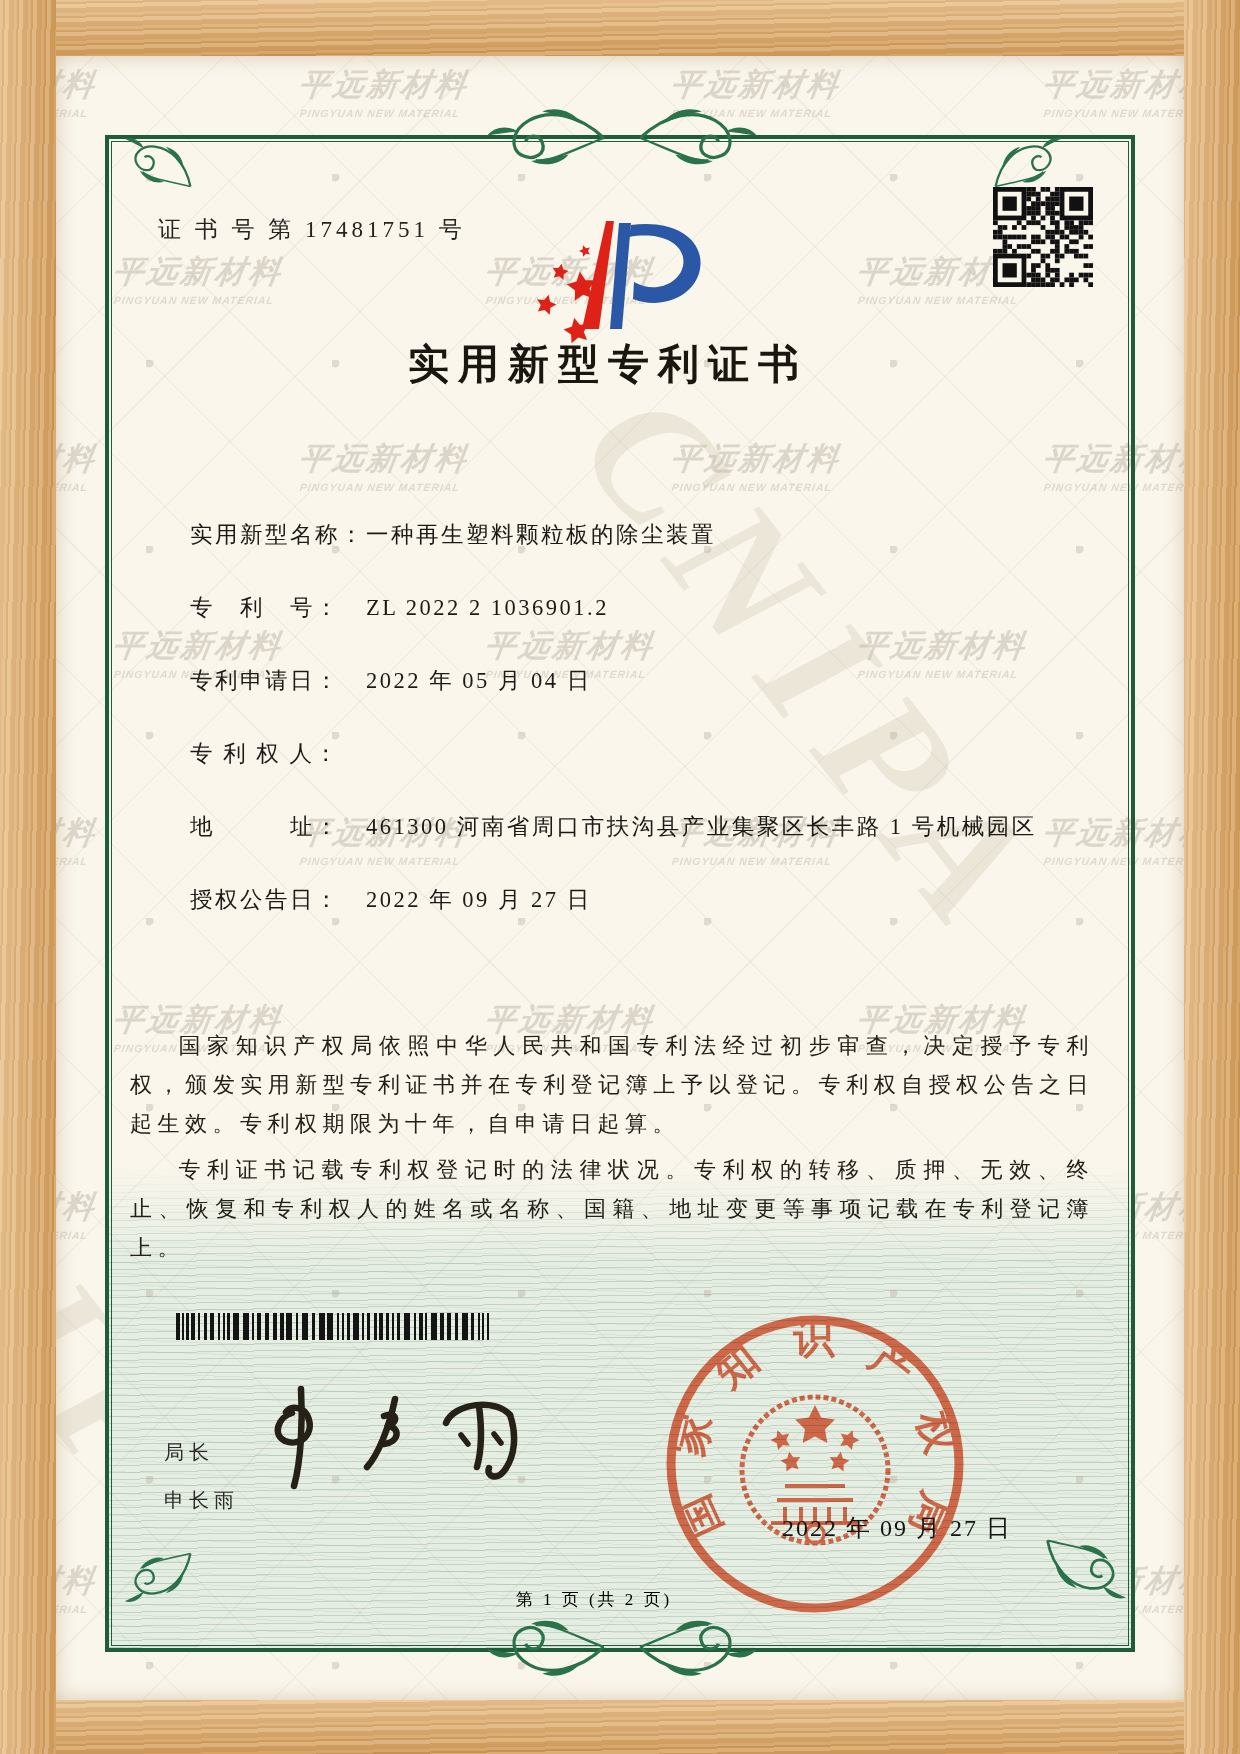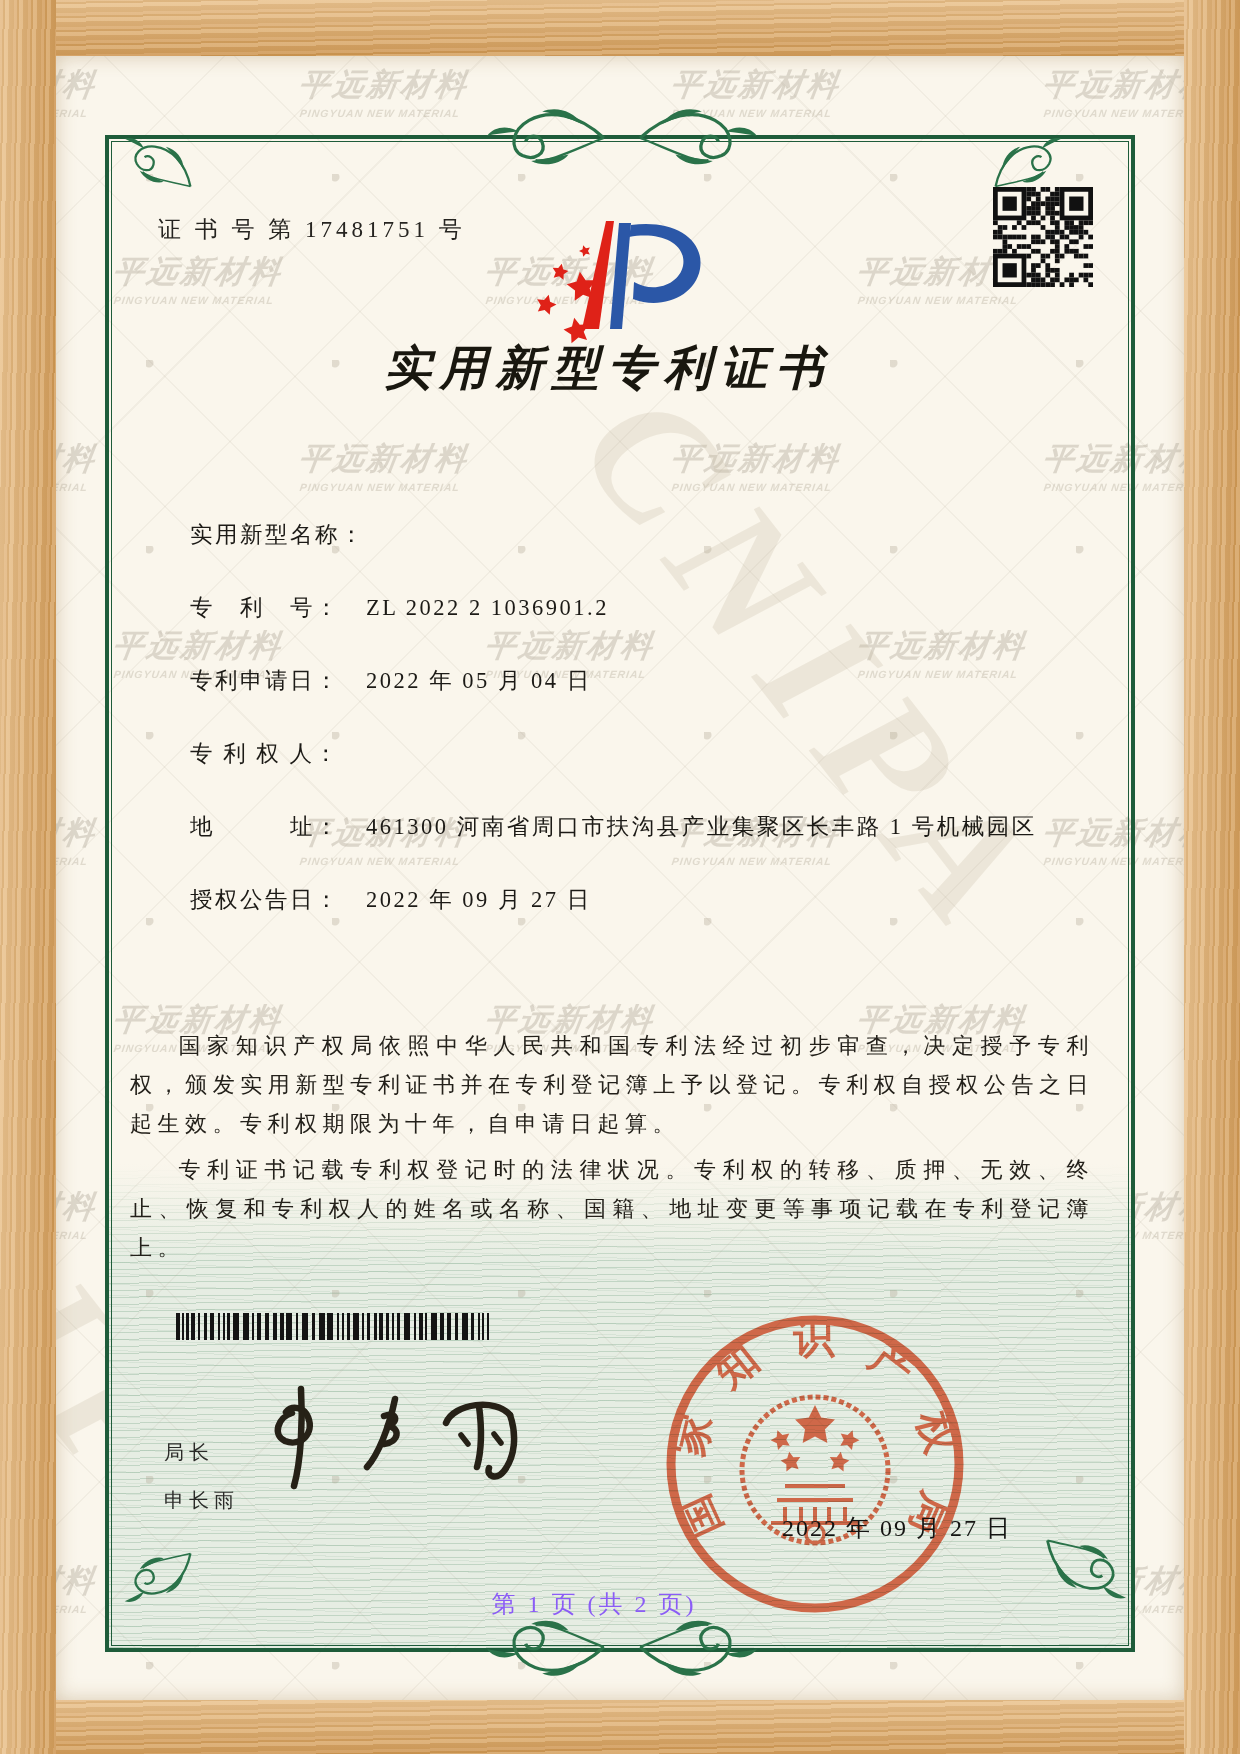--- a/index.html
+++ b/index.html
@@ -83,21 +83,21 @@
   .orn{position:absolute;overflow:visible;}
   
   .cert-no{
     position:absolute;left:102px;top:158px;font-size:23px;letter-spacing:4px;
     color:#262420;
   }
   .logo{position:absolute;left:477px;top:155px;width:185px;height:150px;}
   .qr{position:absolute;left:937px;top:131px;width:100px;height:100px;}
   .title{
     position:absolute;left:0;top:281px;width:1104px;text-align:center;
-    font-size:47px;font-weight:bold;letter-spacing:9px;color:#19170f;font-style:italic;
+    font-size:41px;font-weight:bold;letter-spacing:9px;color:#19170f;
   }
   .fields{position:absolute;left:102px;top:460px;width:940px;font-size:22.5px;letter-spacing:2.5px;}
   .frow{display:flex;line-height:38px;margin-bottom:35px;}
   .flabel{flex:none;width:176px;white-space:pre;margin-left:32px;}
   .fvalue{flex:1;}
   .grant-pair2{margin-left:64px;white-space:nowrap;}
   .paras{position:absolute;left:74px;top:970px;width:980px;}
   .paras p{
     margin:0 16px 7px 0;font-size:22px;line-height:39px;letter-spacing:5.5px;
     text-indent:2.2em;text-align:justify;color:#23201a;
@@ -109,21 +109,21 @@
     font-size:20px;letter-spacing:5px;color:#2a2a28;line-height:48px;
   }
   .signature{position:absolute;left:200px;top:1325px;width:330px;height:115px;}
   .seal{position:absolute;left:605px;top:1254px;width:308px;height:308px;opacity:.9;mix-blend-mode:multiply;}
   .seal-date{
     position:absolute;left:726px;top:1456px;font-size:24px;letter-spacing:2px;
     color:#141412;white-space:nowrap;
   }
   .page-note{
     position:absolute;left:0;top:1532px;width:1076px;text-align:center;
-    font-size:24px;letter-spacing:3px;color:#8b5cf6;
+    font-size:17px;letter-spacing:3px;color:#000000;
   }
   .cont-note{
     position:absolute;left:0;top:1616px;width:960px;text-align:center;
     font-size:22px;letter-spacing:6px;color:#23201a;
   }
   .defs-holder{position:absolute;width:0;height:0;overflow:hidden;}
 </style>
 </head>
 <body>
 
@@ -491,20 +491,21 @@
       <rect x="0.00" y="66.67" width="33.33" height="33.33" fill="#111"></rect>
       <rect x="4.76" y="71.43" width="23.81" height="23.81" fill="#faf6ec"></rect>
       <rect x="9.52" y="76.19" width="14.29" height="14.29" fill="#111"></rect>
     </svg>
 
   <div class="title">实用新型专利证书</div>
 
   <div class="fields">
     <div class="frow">
       <span class="flabel">实用新型名称：</span>
+      <span class="fvalue">一种再生塑料颗粒板的除尘装置</span>
     </div>
     <div class="frow">
       <span class="flabel">专　利　号：</span>
       <span class="fvalue">ZL 2022 2 1036901.2</span>
     </div>
     <div class="frow">
       <span class="flabel">专利申请日：</span>
       <span class="fvalue">2022 年 05 月 04 日</span>
     </div>
     <div class="frow">

